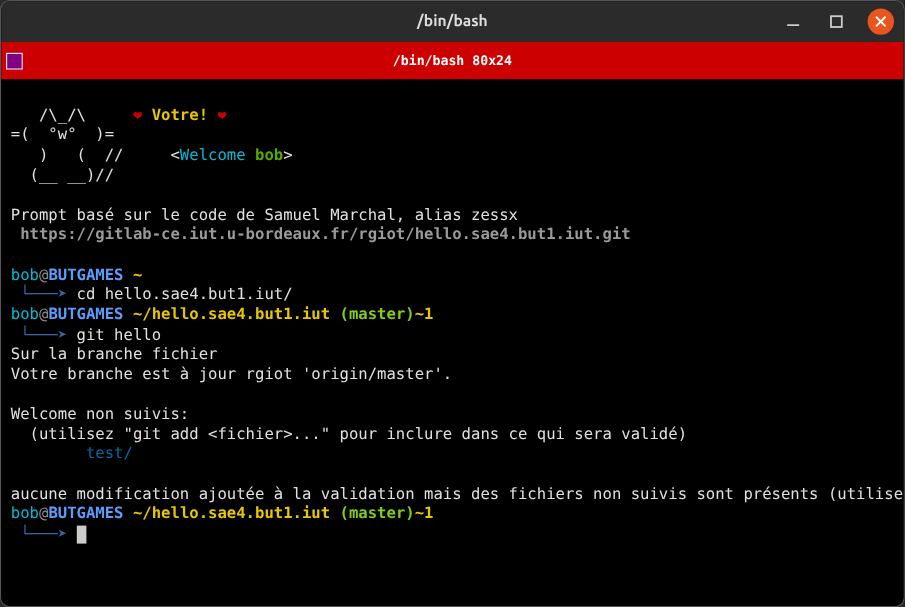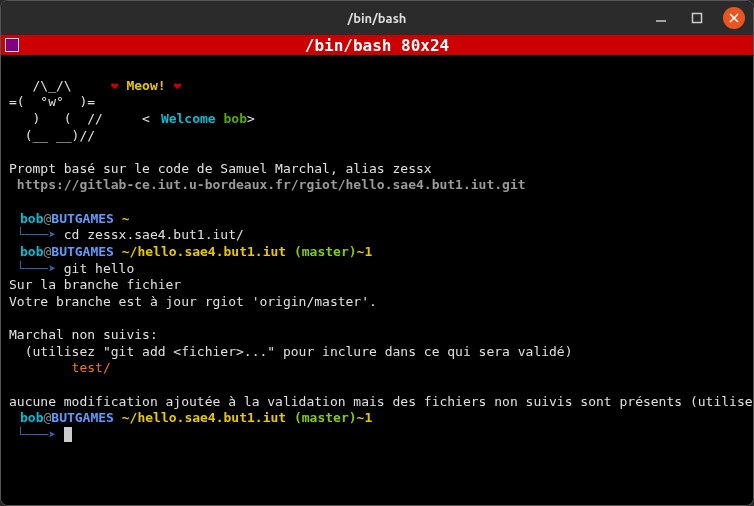--- a/index.html
+++ b/index.html
@@ -56,26 +56,26 @@
   }
   .win-btn svg { display:block; }
   .win-close {
     width: 22px;
     height: 22px;
     border-radius: 50%;
     background: #e95420;
     color: #fff;
   }
   .tabbar {
-    height: 20px;
+    height: 31px;
     background: #cc0000;
     display: flex;
     align-items: center;
     color: #fff;
-    font-size: 16px;
+    font-size: 11px;
     position: relative;
   }
   .tab-icon {
     width: 14px;
     height: 14px;
     background: #800080;
     border: 1px solid #ddd;
     margin-left: 4px;
   }
   .tab-title {
@@ -89,27 +89,27 @@
     background: #000;
     color: #ccc;
     padding: 6px 8px 8px 8px;
     font-family: "DejaVu Sans Mono", monospace;
     font-size: 13px;
     line-height: 1.28;
     white-space: pre;
   }
   .c-white  { color: #e0e0e0; }
   .c-yellow { color: #e6c700; font-weight: bold; }
-  .c-cyan   { color: #00bcd4; font-weight: bold; margin-left: 11px; }
+  .c-cyan   { color: #00bcd4; font-weight: normal; }
   .c-grey   { color: #8a8a8a; }
   .c-greyb  { color: #9a9a9a; font-weight: bold; }
   .c-blue   { color: #3465a4; font-weight: bold; }
   .c-bblue  { color: #5c9dff; font-weight: bold; }
   .c-green  { color: #55aa00; font-weight: bold; }
-  .c-red    { color: #f97316; text-align: center; }
+  .c-red    { color: #0369a1; text-align: center; }
   .c-redb   { color: #84cc16; font-weight: bold; }
   .bold     { font-weight: bold; }
   .heart    { color: #cc0000; }
   .cursor {
     display: inline-block;
     width: 8px;
     height: 15px;
     background: #ccc;
     vertical-align: text-bottom;
   }
@@ -140,36 +140,36 @@
       </div>
     </div>
   </div>
 
   <div class="tabbar">
     <div class="tab-icon"></div>
     <div class="tab-title bold">/bin/bash 80x24</div>
   </div>
 
   <div class="terminal">
-<span class="c-white">   /\_/\     </span><span class="heart">❤ </span><span class="c-yellow">Meow! </span><span class="heart">❤</span>
+<span class="c-white">   /\_/\     </span><span class="heart">❤ </span><span class="c-yellow">Votre! </span><span class="heart">❤</span>
 <span class="c-white">=(  °w°  )=</span>
 <span class="c-white">   )   (  //     &lt;</span><span class="c-cyan">Welcome </span><span class="c-green">bob</span><span class="c-white">&gt;</span>
 <span class="c-white">  (__ __)//</span>
 
 <span class="c-white">Prompt basé sur le code de Samuel Marchal, alias zessx</span>
 <span class="c-greyb"> https://gitlab-ce.iut.u-bordeaux.fr/rgiot/hello.sae4.but1.iut.git</span>
 
 <span class="c-cyan">bob</span><span class="c-grey">@</span><span class="c-bblue">BUTGAMES</span><span class="c-yellow"> ~</span>
-<span class="c-blue"> └───</span><span class="c-blue">➤ </span><span class="c-white">cd zessx.sae4.but1.iut/</span>
+<span class="c-blue"> └───</span><span class="c-blue">➤ </span><span class="c-white">cd hello.sae4.but1.iut/</span>
 <span class="c-cyan">bob</span><span class="c-grey">@</span><span class="c-bblue">BUTGAMES</span><span class="c-yellow"> ~/hello.sae4.but1.iut</span><span class="c-redb"> (master)</span><span class="c-yellow">~1</span>
 <span class="c-blue"> └───</span><span class="c-blue">➤ </span><span class="c-white">git hello</span>
 <span class="c-white">Sur la branche fichier</span>
 <span class="c-white">Votre branche est à jour rgiot 'origin/master'.</span>
 
-<span class="c-white">Marchal non suivis:</span>
+<span class="c-white">Welcome non suivis:</span>
 <span class="c-white">  (utilisez "git add &lt;fichier&gt;..." pour inclure dans ce qui sera validé)</span>
 <span class="c-red">        test/</span>
 
 <span class="c-white">aucune modification ajoutée à la validation mais des fichiers non suivis sont présents (utilisez "git add" pour les suivre)</span>
 <span class="c-cyan">bob</span><span class="c-grey">@</span><span class="c-bblue">BUTGAMES</span><span class="c-yellow"> ~/hello.sae4.but1.iut</span><span class="c-redb"> (master)</span><span class="c-yellow">~1</span>
 <span class="c-blue"> └───</span><span class="c-blue">➤ </span><span class="cursor"></span>
 </div>
 
 </div>
 

